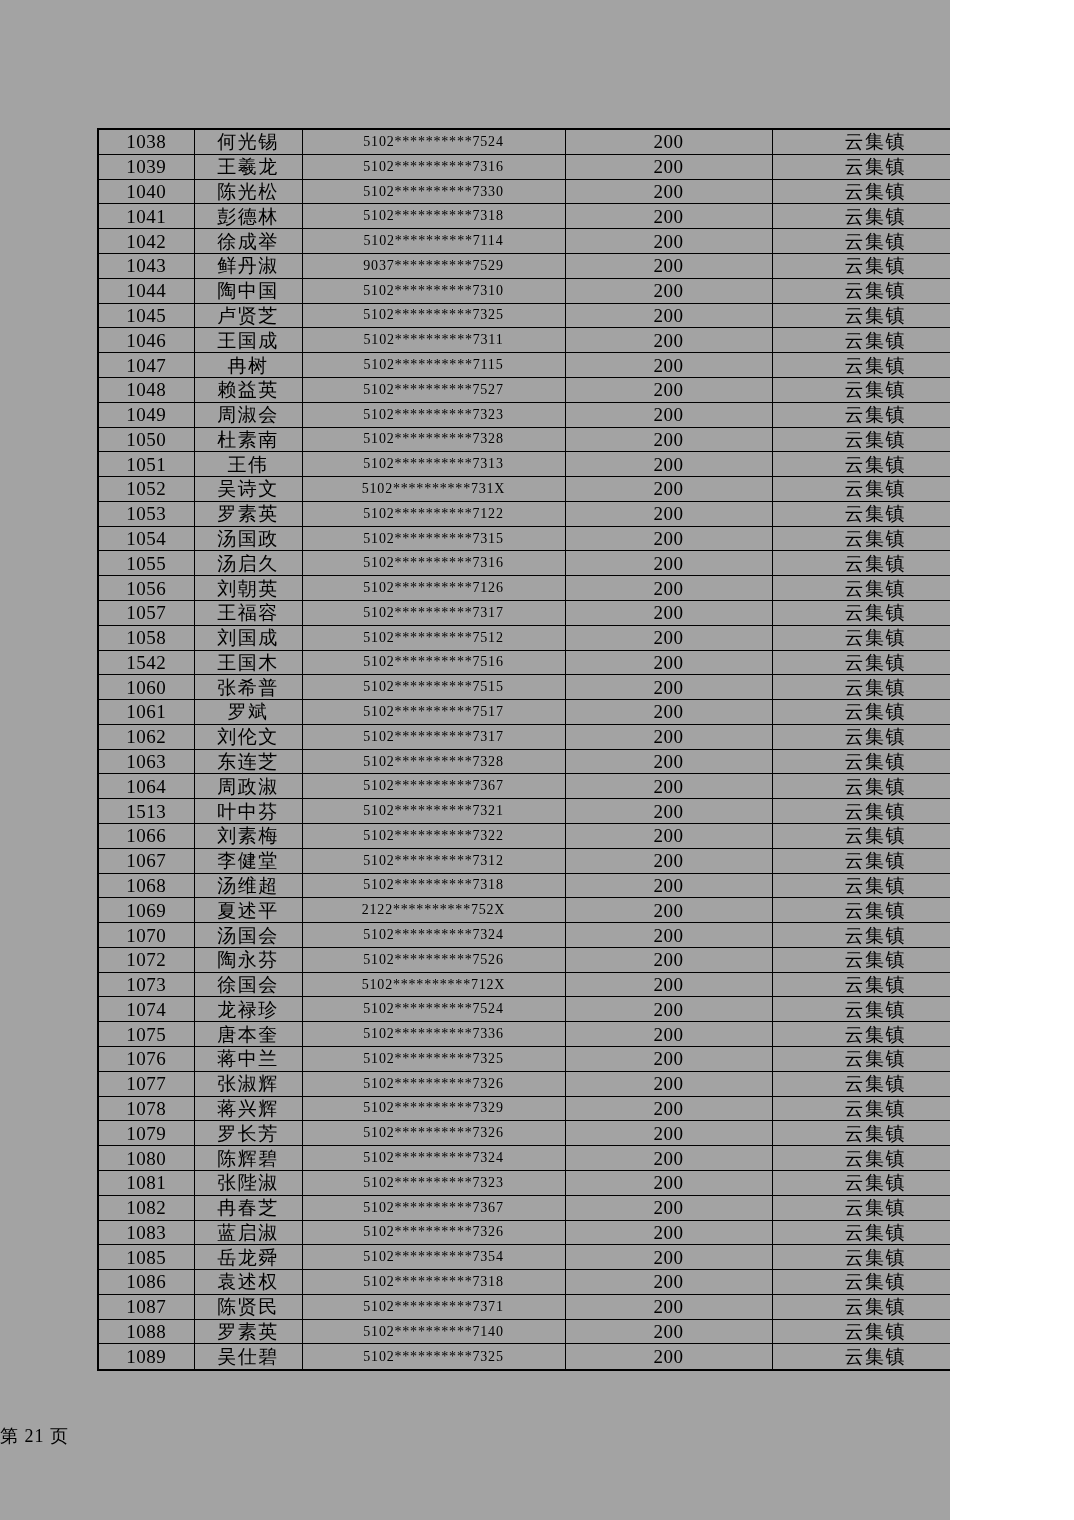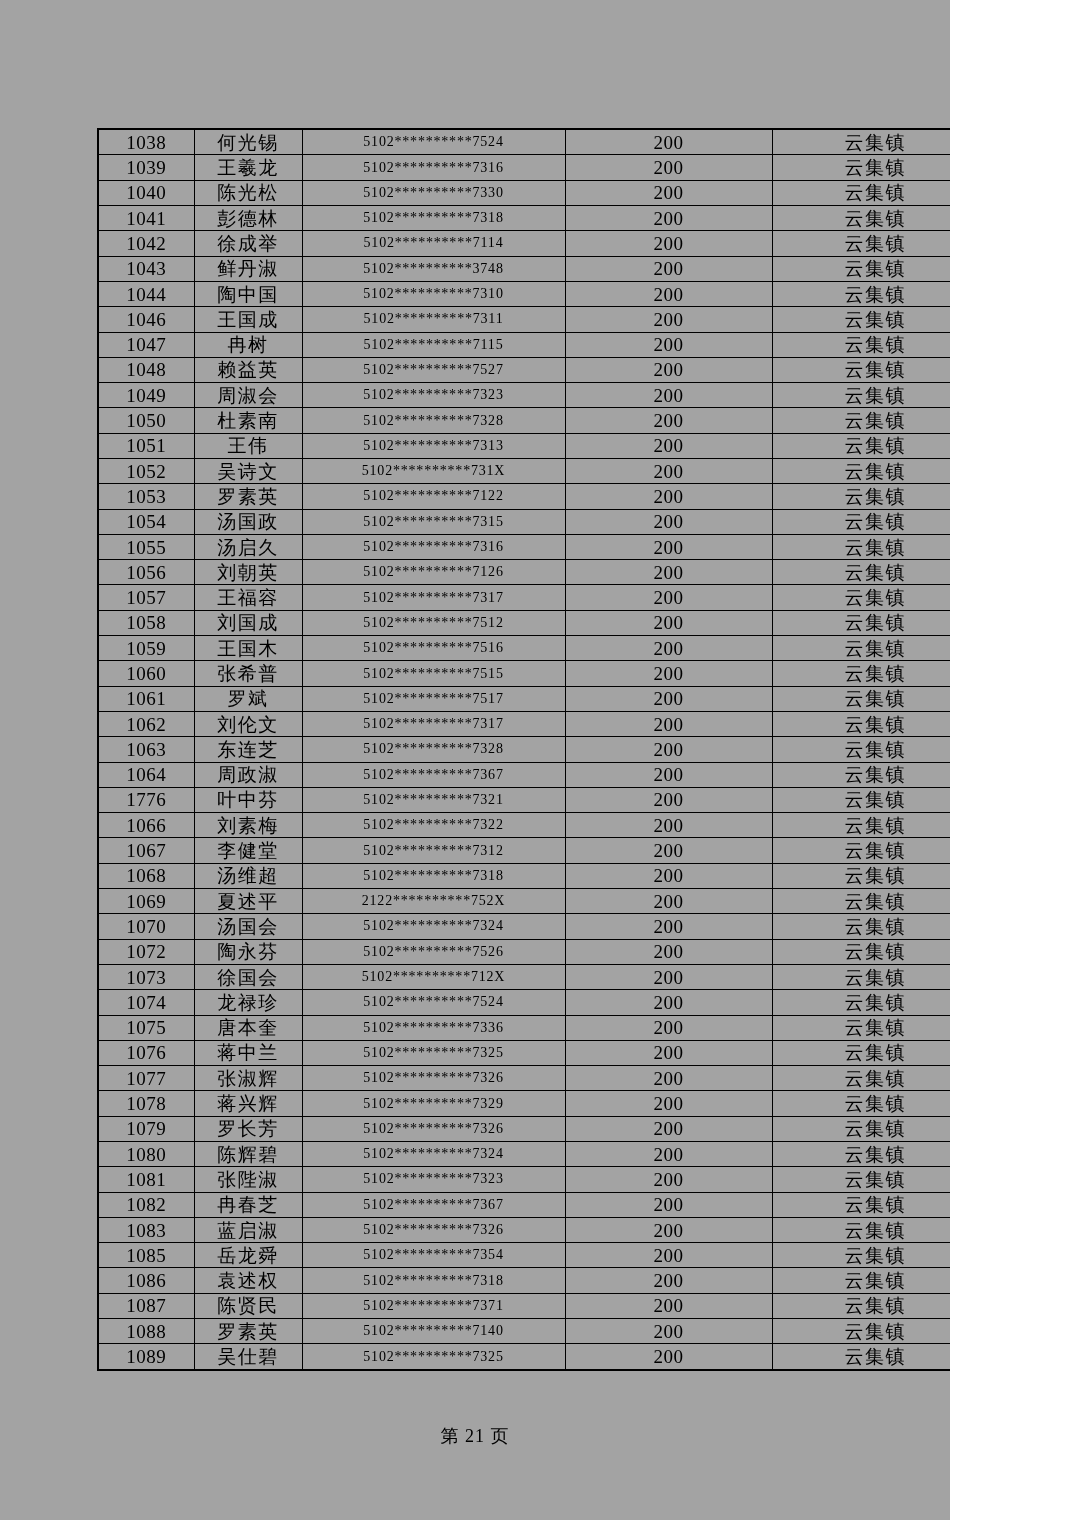--- a/index.html
+++ b/index.html
@@ -49,21 +49,20 @@
   }
   table.records td:nth-child(3) {
     font-size: 14px;
     letter-spacing: 0.8px;
   }
   .footer {
     position: absolute;
     top: 1424px;
     left: 0;
     width: 100%;
-    text-align: center;
     font-size: 18px;
     letter-spacing: 1px;
   }
 </style>
 </head>
 <body>
 
 <div class="page">
 
   <table class="records">
@@ -106,32 +105,39 @@
         <tr>
           <td>1042</td>
           <td>徐成举</td>
           <td>5102**********7114</td>
           <td>200</td>
           <td>云集镇</td>
         </tr>
         <tr>
           <td>1043</td>
           <td>鲜丹淑</td>
-          <td>5102**********3748</td>
+          <td>9037**********7529</td>
           <td>200</td>
           <td>云集镇</td>
         </tr>
         <tr>
           <td>1044</td>
           <td>陶中国</td>
           <td>5102**********7310</td>
           <td>200</td>
           <td>云集镇</td>
         </tr>
         <tr>
+          <td>1045</td>
+          <td>卢贤芝</td>
+          <td>5102**********7325</td>
+          <td>200</td>
+          <td>云集镇</td>
+        </tr>
+        <tr>
           <td>1046</td>
           <td>王国成</td>
           <td>5102**********7311</td>
           <td>200</td>
           <td>云集镇</td>
         </tr>
         <tr>
           <td>1047</td>
           <td>冉树</td>
           <td>5102**********7115</td>
@@ -209,21 +215,21 @@
           <td>云集镇</td>
         </tr>
         <tr>
           <td>1058</td>
           <td>刘国成</td>
           <td>5102**********7512</td>
           <td>200</td>
           <td>云集镇</td>
         </tr>
         <tr>
-          <td>1059</td>
+          <td>1542</td>
           <td>王国木</td>
           <td>5102**********7516</td>
           <td>200</td>
           <td>云集镇</td>
         </tr>
         <tr>
           <td>1060</td>
           <td>张希普</td>
           <td>5102**********7515</td>
           <td>200</td>
@@ -251,21 +257,21 @@
           <td>云集镇</td>
         </tr>
         <tr>
           <td>1064</td>
           <td>周政淑</td>
           <td>5102**********7367</td>
           <td>200</td>
           <td>云集镇</td>
         </tr>
         <tr>
-          <td>1776</td>
+          <td>1513</td>
           <td>叶中芬</td>
           <td>5102**********7321</td>
           <td>200</td>
           <td>云集镇</td>
         </tr>
         <tr>
           <td>1066</td>
           <td>刘素梅</td>
           <td>5102**********7322</td>
           <td>200</td>

